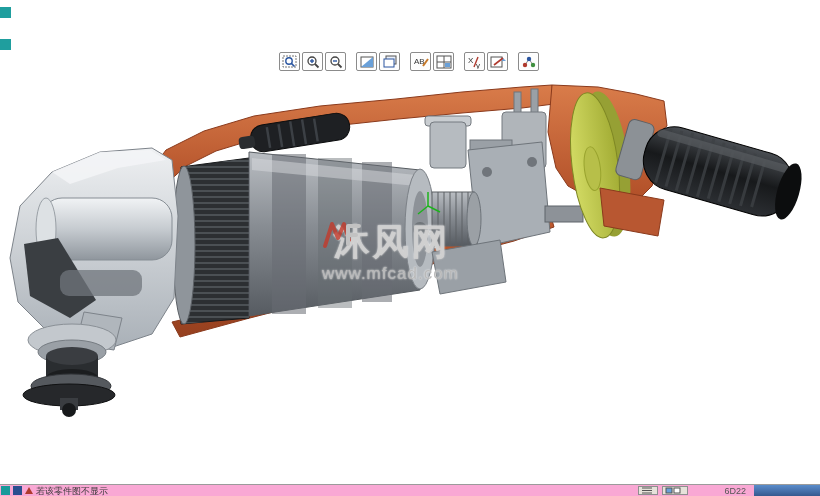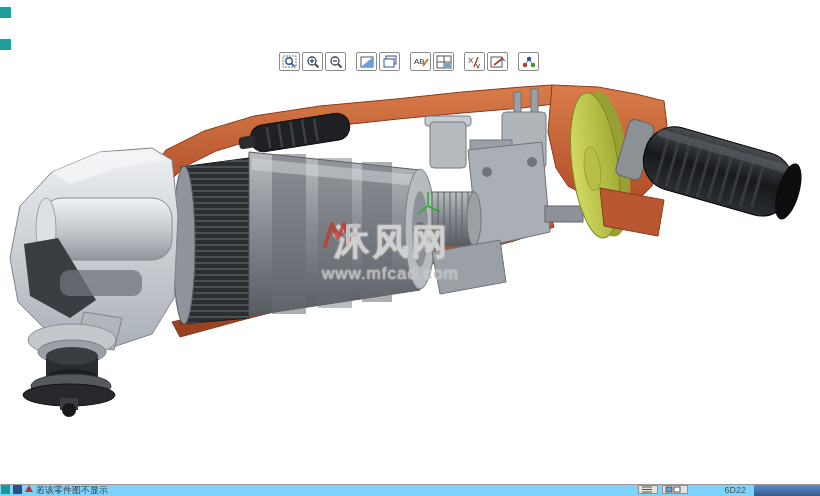--- a/index.html
+++ b/index.html
@@ -40,22 +40,22 @@
     font-size:17px;color:rgba(182,182,182,0.95);margin-top:-3px;
     text-shadow:0 0 2px #fff;letter-spacing:1px;
   }
   
   .edge-sq{position:absolute;left:0;width:11px;height:11px;background:#1f9e9e;z-index:9;}
   .edge-sq.one{top:7px;}
   .edge-sq.two{top:39px;}
   
   .statusbar{
     position:absolute;left:0;right:0;bottom:0;height:11px;z-index:10;
-    background:#7dd3fc;border-top:1px solid #9b9b9b;
-    display:flex;font-size:9px;color:#3a3a3a;line-height:10px;
+    background:#f9a8d4;border-top:1px solid #9b9b9b;
+    display:flex;align-items:center;font-size:9px;color:#3a3a3a;line-height:10px;
   }
   .sb-sq{width:9px;height:9px;background:#189a9a;margin:0 3px 0 1px;flex:0 0 auto;}
   .sb-ico{width:9px;height:9px;background:#2a4f8f;margin-right:3px;flex:0 0 auto;}
   .sb-warn{
     width:0;height:0;margin-right:3px;flex:0 0 auto;
     border-left:4px solid transparent;border-right:4px solid transparent;
     border-bottom:7px solid #b03a2e;
   }
   .sb-text{white-space:nowrap;overflow:hidden;}
   .sb-btn{

